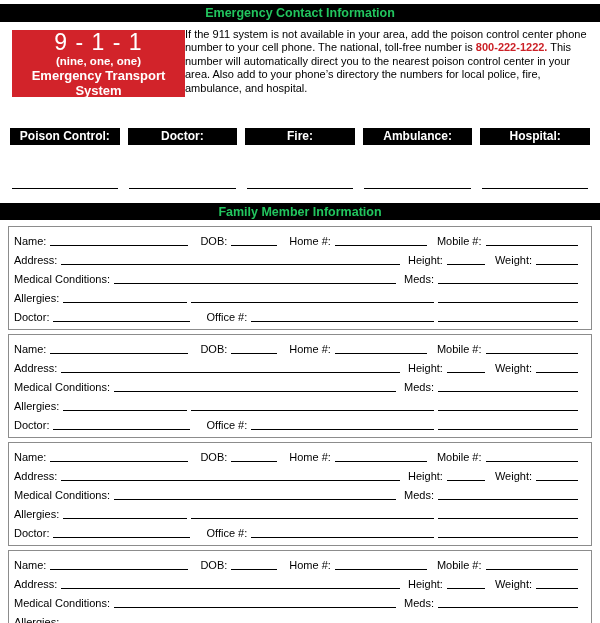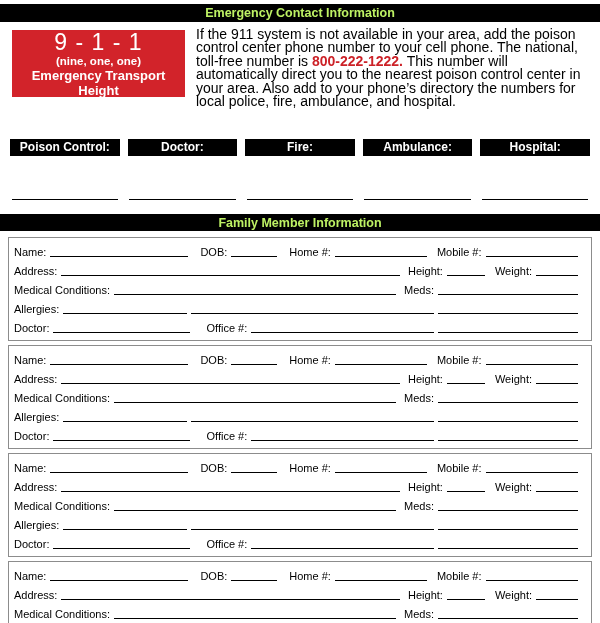--- a/index.html
+++ b/index.html
@@ -4,21 +4,21 @@
 <style>
   * { margin: 0; padding: 0; box-sizing: border-box; }
   html, body { background: #ffffff; }
   body {
     width: 600px; height: 623px; overflow: hidden;
     font-family: "Liberation Sans", sans-serif;
     color: #000;
   }
   .black-bar {
     background: var(--bar-bg, #000);
-    color: #bef264;
+    color: #22c55e;
     font-weight: bold;
     font-size: 12.5px;
     text-align: center;
     height: 18px;
     line-height: 18px;
     width: 600px;
   }
   .title-bar { margin-top: 4px; }
   .family-bar { margin-top: 14px; height: 17px; line-height: 19px; }
 
@@ -35,22 +35,22 @@
     display: flex; flex-direction: column;
     align-items: center; justify-content: center;
     text-align: center;
     flex: none;
   }
   .red-box .big   { font-size: 23px; font-weight: normal; letter-spacing: 1px; line-height: 24px; }
   .red-box .sub   { font-size: 11.5px; font-weight: bold; line-height: 13px; margin-top: 1px; }
   .red-box .sub2  { font-size: 13px;   font-weight: bold; line-height: 15px; }
   .intro-text {
     flex: 1;
-    padding-left: 11px;
-    font-size: 14px;
+    padding-left: 0;
+    font-size: 11px;
     line-height: 13.4px;
     margin-top: -2px;
   }
   .phone { color: var(--phone, #cc2127); font-weight: bold; }
 
   
   .contact-labels {
     display: flex; gap: 8px;
     padding: 16px 10px;
     margin-top: 15px;
@@ -102,21 +102,21 @@
 </style>
 </head>
 <body>
 
 <div class="black-bar title-bar">Emergency Contact Information</div>
 
 <div class="intro">
   <div class="red-box">
     <div class="big">9 - 1 - 1</div>
     <div class="sub">(nine, one, one)</div>
-    <div class="sub2">Emergency Transport Height</div>
+    <div class="sub2">Emergency Transport System</div>
   </div>
   <p class="intro-text"><span>If the 911 system is not available in your area, add the poison control center phone number to your cell phone. The national, toll-free number is </span><span class="phone">800-222-1222.</span><span> This number will automatically direct you to the nearest poison control center in your area. Also add to your phone’s directory the numbers for local police, fire, ambulance, and hospital.</span></p>
 </div>
 
 <div class="contact-labels">
   <div class="contact-label">Poison Control:</div>
   <div class="contact-label">Doctor:</div>
   <div class="contact-label">Fire:</div>
   <div class="contact-label">Ambulance:</div>
   <div class="contact-label">Hospital:</div>

